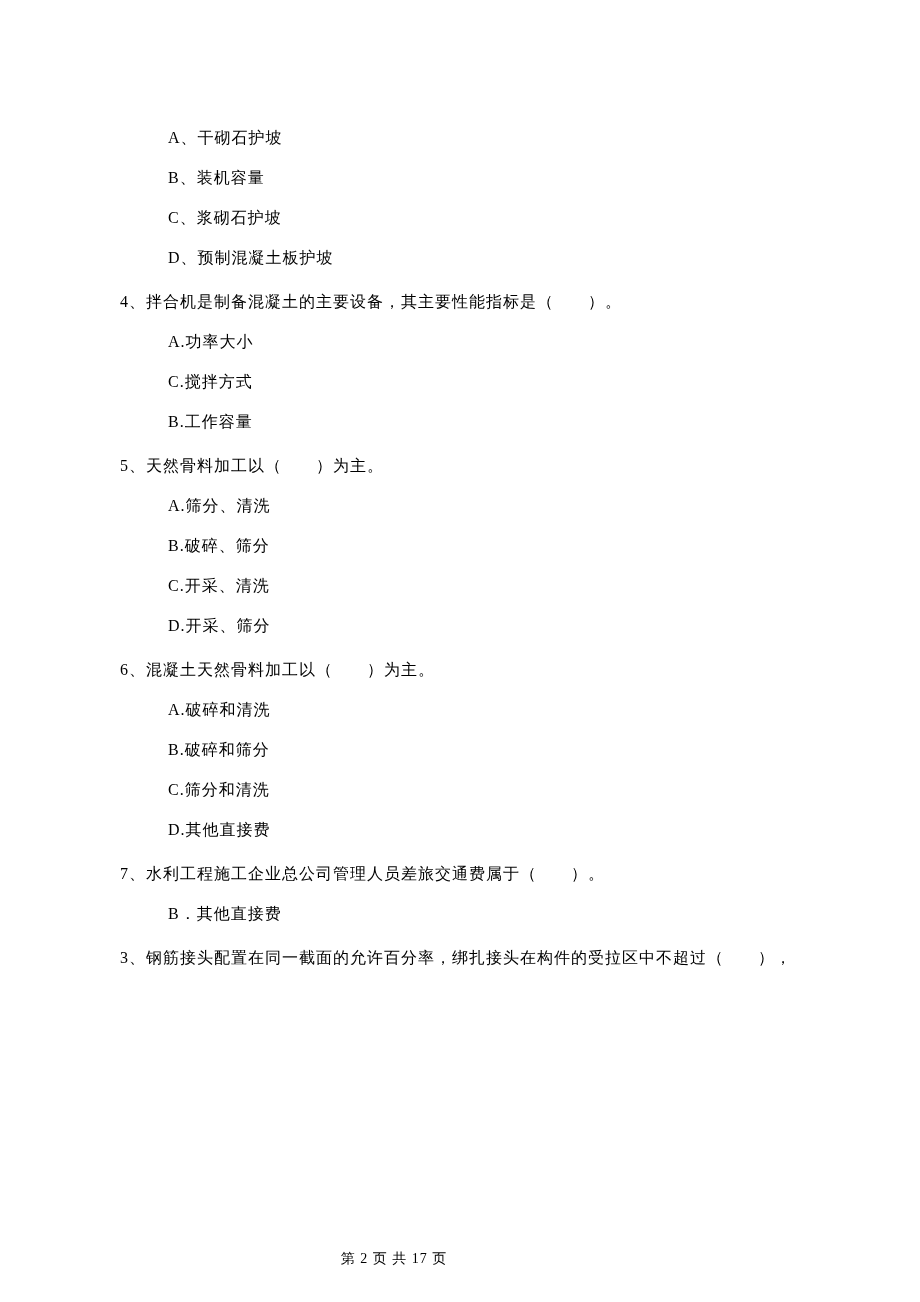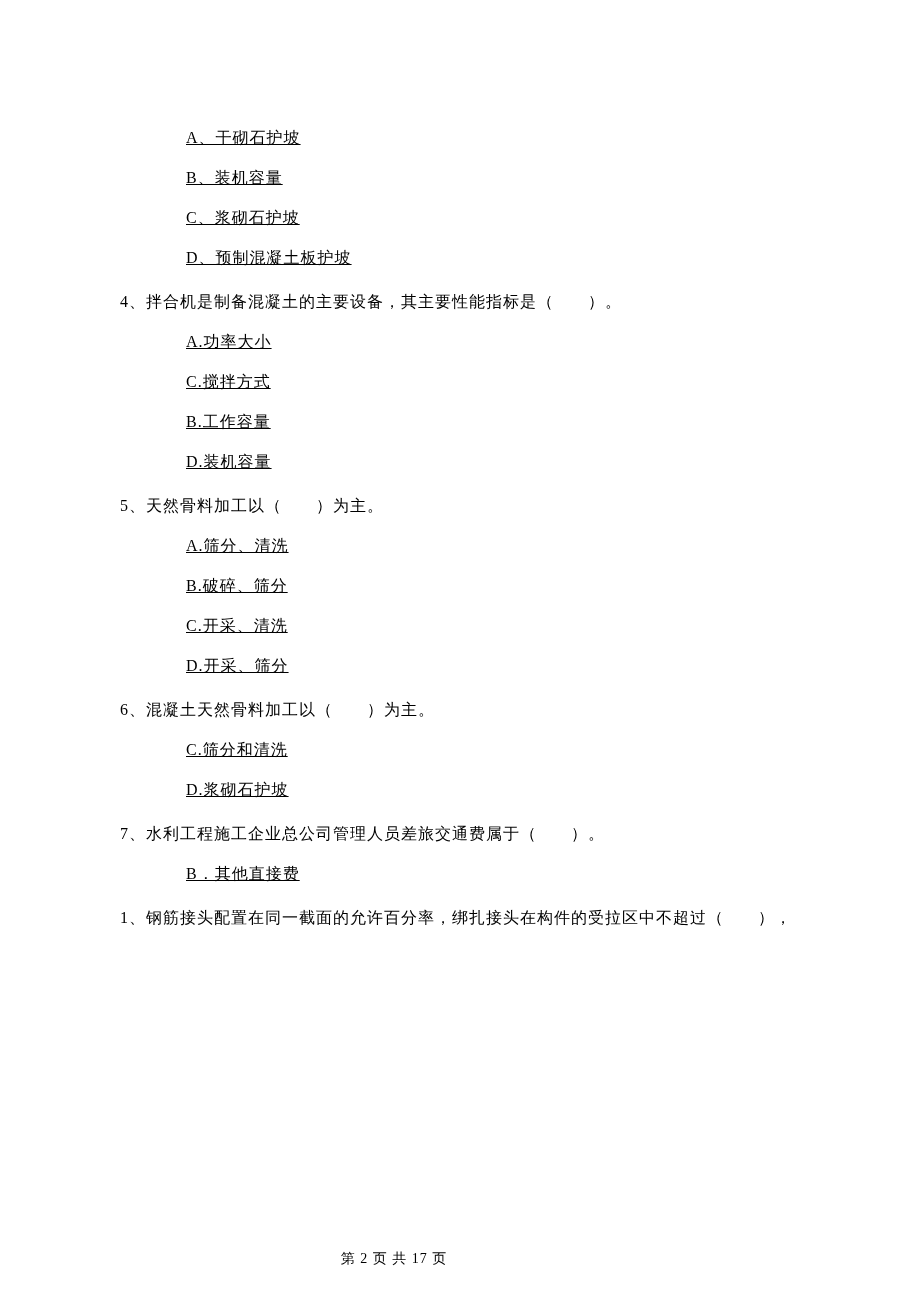--- a/index.html
+++ b/index.html
@@ -11,25 +11,24 @@
     height: 1302px;
     position: relative;
     color: #000000;
   }
   .page {
     padding: 110px 120px 40px 120px;
     font-size: 16px;
     line-height: 1.5;
   }
   .option {
-    margin-left: 66px;
+    margin-left: 48px;
     margin-top: 16px;
     margin-bottom: 16px;
     letter-spacing: 1px;
-    text-decoration: underline;
   }
   .question {
     margin-top: 20px;
     margin-bottom: 16px;
     margin-left: 0px;
     letter-spacing: 1px;
   }
   .footer {
     position: absolute;
     bottom: 34px;
@@ -45,26 +44,27 @@
 
 <div class="page" id="page-content">
     <div class="option">A、干砌石护坡</div>
     <div class="option">B、装机容量</div>
     <div class="option">C、浆砌石护坡</div>
     <div class="option">D、预制混凝土板护坡</div>
     <div class="question">4、拌合机是制备混凝土的主要设备，其主要性能指标是（　　）。</div>
     <div class="option">A.功率大小</div>
     <div class="option">C.搅拌方式</div>
     <div class="option">B.工作容量</div>
-    <div class="option">D.装机容量</div>
     <div class="question">5、天然骨料加工以（　　）为主。</div>
     <div class="option">A.筛分、清洗</div>
     <div class="option">B.破碎、筛分</div>
     <div class="option">C.开采、清洗</div>
     <div class="option">D.开采、筛分</div>
     <div class="question">6、混凝土天然骨料加工以（　　）为主。</div>
+    <div class="option">A.破碎和清洗</div>
+    <div class="option">B.破碎和筛分</div>
     <div class="option">C.筛分和清洗</div>
-    <div class="option">D.浆砌石护坡</div>
+    <div class="option">D.其他直接费</div>
     <div class="question">7、水利工程施工企业总公司管理人员差旅交通费属于（　　）。</div>
     <div class="option">B．其他直接费</div>
-    <div class="question">1、钢筋接头配置在同一截面的允许百分率，绑扎接头在构件的受拉区中不超过（　　），</div>
+    <div class="question">3、钢筋接头配置在同一截面的允许百分率，绑扎接头在构件的受拉区中不超过（　　），</div>
   </div>
 <div class="footer">第 2 页 共 17 页</div>
 
 </body></html>

